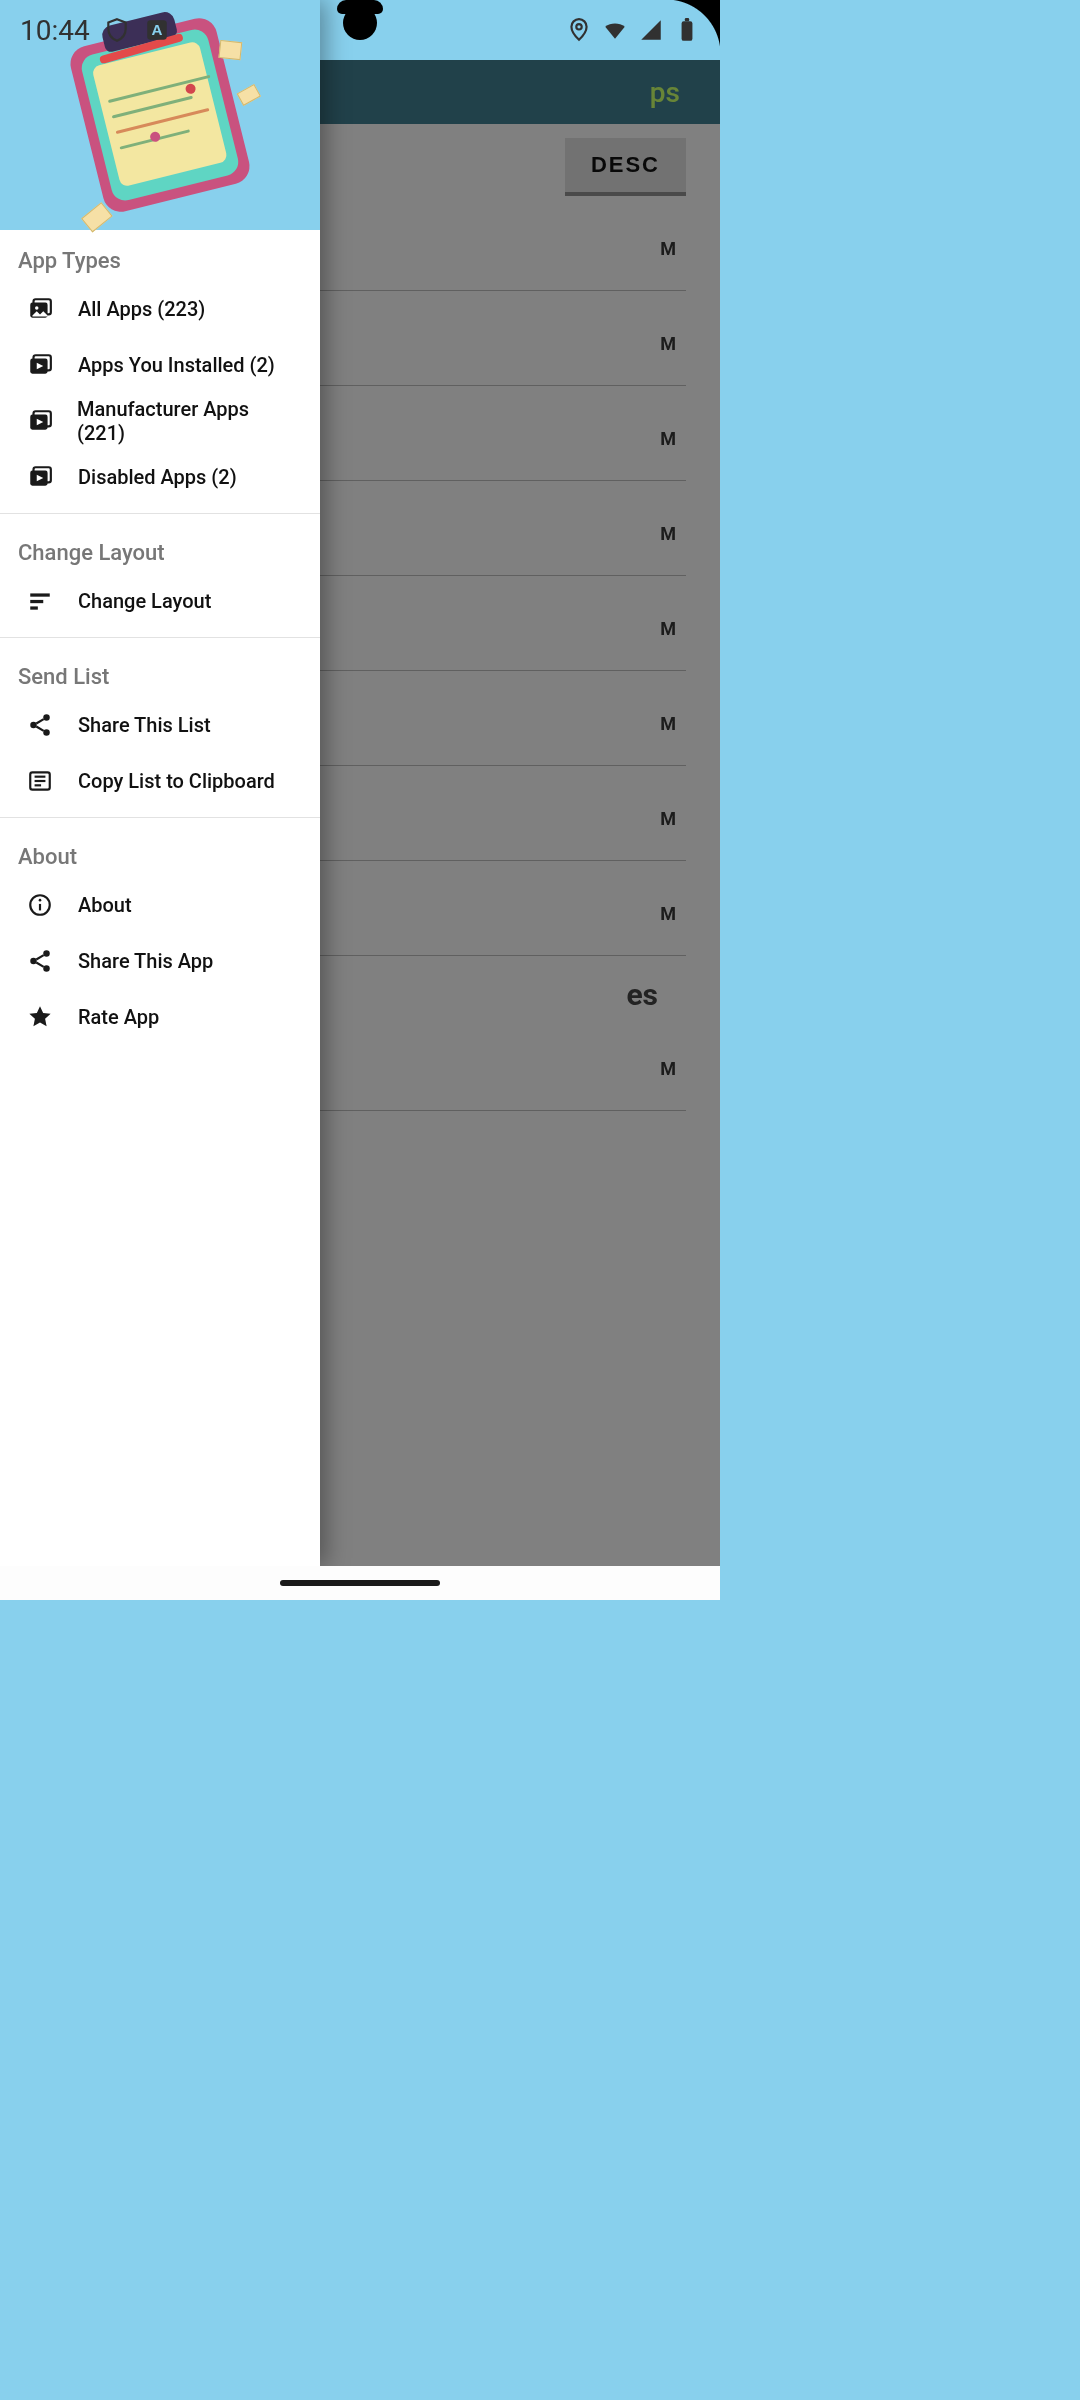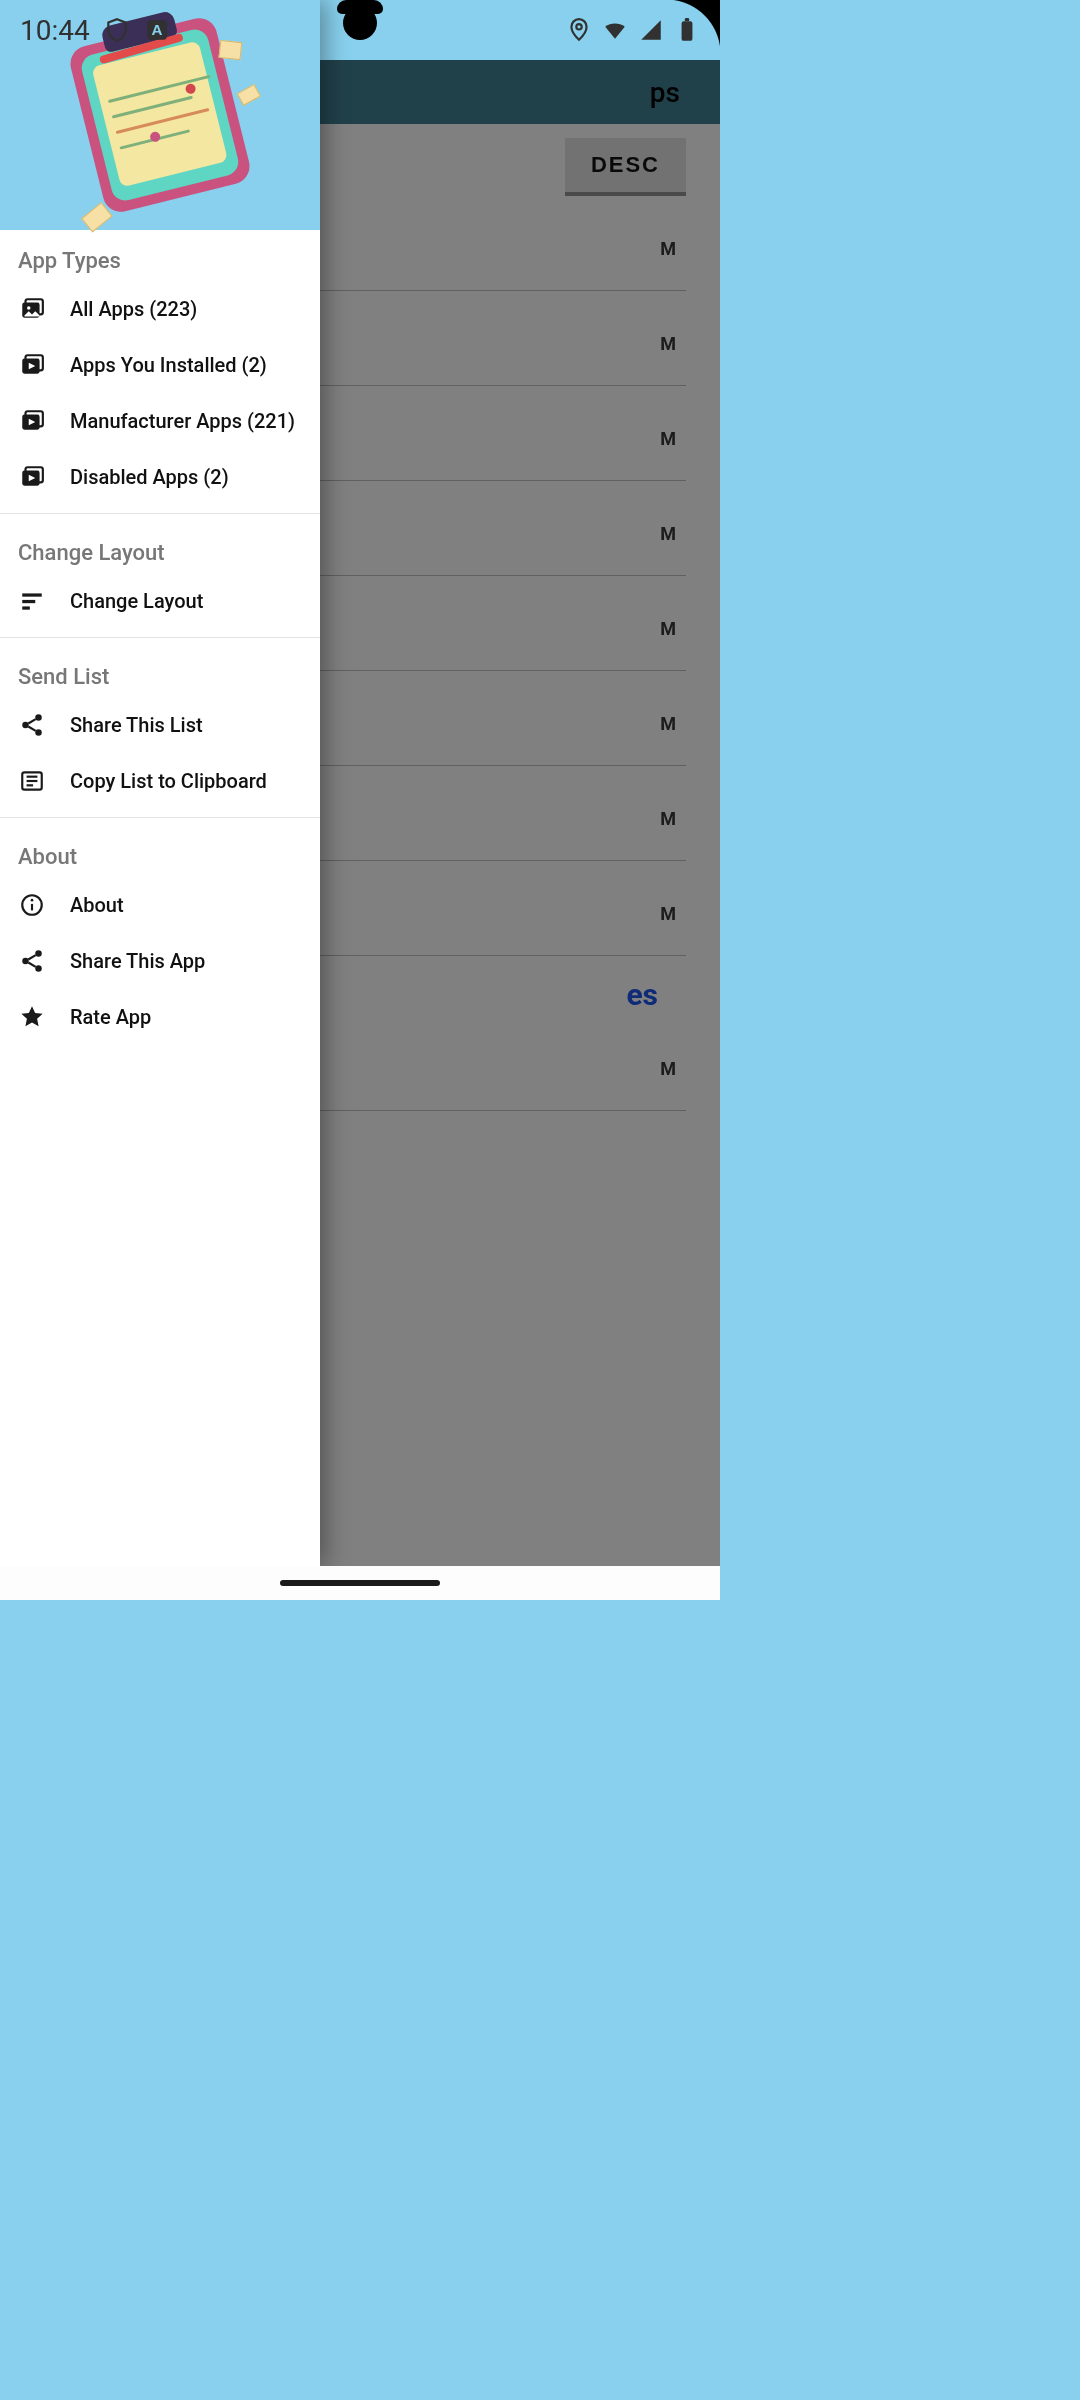--- a/index.html
+++ b/index.html
@@ -11,21 +11,21 @@
   .status-left { display: flex; align-items: center; gap: 14px; font-size: 28px; font-weight: 400; }
   .status-left .sicon { width: 26px; height: 26px; display: inline-flex; align-items: center; justify-content: center; }
   .status-right { margin-left: auto; display: flex; align-items: center; gap: 10px; }
   .status-right .sicon { width: 26px; height: 26px; display: inline-flex; align-items: center; justify-content: center; }
   .camera-cutout { position: absolute; top: 6px; left: 50%; transform: translateX(-50%); width: 34px; height: 34px; background: #000; border-radius: 50%; }
   .camera-cutout::after { content: ""; position: absolute; inset: -6px -6px auto -6px; height: 14px; background: #000; border-radius: 18px 18px 10px 10px; }
 
   
   .app-back { position: absolute; top: 60px; left: 0; right: 0; bottom: 34px; background: #e9e9e9; }
   .appbar { height: 64px; background: #3d7788; display: flex; align-items: center; padding: 0 20px; }
-  .appbar-title { color: #000000; font-size: 28px; font-weight: 500; margin-left: auto; margin-right: 20px; }
+  .appbar-title { color: #bef264; font-size: 28px; font-weight: 500; margin-left: auto; margin-right: 20px; }
   .back-body { padding: 14px 34px; }
   .desc-btn { float: right; background: #cfcfcf; border: none; border-bottom: 4px solid #888; padding: 14px 26px; font-size: 22px; font-weight: 700; letter-spacing: 2px; color: #111; }
   .back-row { clear: both; border-bottom: 1px solid #b0b0b0; height: 95px; position: relative; }
   .back-row .m { position: absolute; right: 10px; top: 42px; font-size: 18px; font-weight: 700; color: #333; }
   .back-row .pkg { position: absolute; left: 10px; bottom: 8px; font-size: 16px; font-style: italic; color: #666; }
   .dim-overlay { position: absolute; inset: 0; background: rgba(0,0,0,0.45); }
 
   
   .drawer { position: absolute; top: 0; bottom: 34px; left: 0; width: 320px; background: #fff; box-shadow: 6px 0 22px rgba(0,0,0,0.35); display: flex; flex-direction: column; }
   .drawer-header { height: 230px; background: #88d0ed; display: flex; align-items: center; justify-content: center; position: relative; }
@@ -40,21 +40,21 @@
   .clip-lines span:nth-child(1){ top: 58px; width: 70%; }
   .clip-lines span:nth-child(2){ top: 74px; width: 55%; }
   .clip-lines span:nth-child(3){ top: 90px; width: 64%; background:#d78a5a; }
   .clip-lines span:nth-child(4){ top: 106px; width: 48%; }
   .clip-dot { position: absolute; width: 10px; height: 10px; background: #d3464e; border-radius: 50%; }
   .sticky { position: absolute; background: #f6e0a6; border: 1px solid #d2b86e; }
 
   .drawer-scroll { flex: 1; overflow: hidden; background: #fff; }
   .section-title { padding: 18px 9px 8px 18px; font-size: 22px; color: #777; font-weight: 500; }
   .hr { height: 1px; background: #e2e2e2; margin: 8px 0; }
-  .nav-item { display: flex; align-items: center; gap: 24px; padding: 16px 18px; height: 56px; color: #111; font-size: 20px; font-weight: 500; }
+  .nav-item { display: flex; align-items: center; gap: 24px; padding: 16px 26px; height: 56px; color: #111; font-size: 20px; font-weight: 500; }
   .nav-item .icon-wrap { width: 28px; height: 28px; display: inline-flex; align-items: center; justify-content: center; color: #222; }
   .nav-item .icon-wrap svg { width: 26px; height: 26px; }
 
   
   .navbar { position: absolute; left: 0; right: 0; bottom: 0; height: 34px; background: #fdfdfd; display: flex; align-items: center; justify-content: center; }
   .nav-pill { width: 160px; height: 6px; background: #1a1a1a; border-radius: 4px; }
 
   
   body::before, body::after { content: ""; position: absolute; width: 54px; height: 54px; background: radial-gradient(circle at 54px 54px, transparent 54px, #000 55px); top: 0; }
   body::before { left: 0; transform: none; background: radial-gradient(circle at 54px 54px, transparent 54px, #000 55px); }
@@ -90,21 +90,21 @@
           <span class="m">M</span>
         </div>
         <div class="back-row">
           <span class="m">M</span>
         </div>
         <div class="back-row">
           <span class="pkg">191195</span>
           <span class="m">M</span>
         </div>
         <div class="back-row" style="height: 60px; border-bottom: none;">
-          <div style="position: absolute; right: 28px; bottom: 4px; font-size: 30px; font-weight: 700; color: #1d4ed8;">es</div>
+          <div style="position: absolute; right: 28px; bottom: 4px; font-size: 30px; font-weight: 700; color: #404040;">es</div>
         </div>
         <div class="back-row">
           <span class="m">M</span>
         </div>
       </div>
   </div>
   <div class="dim-overlay"></div>
 </div>
 
 <nav class="drawer">

